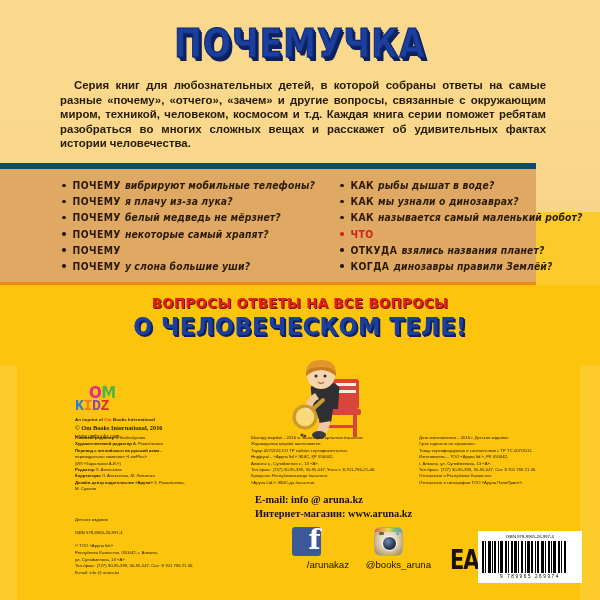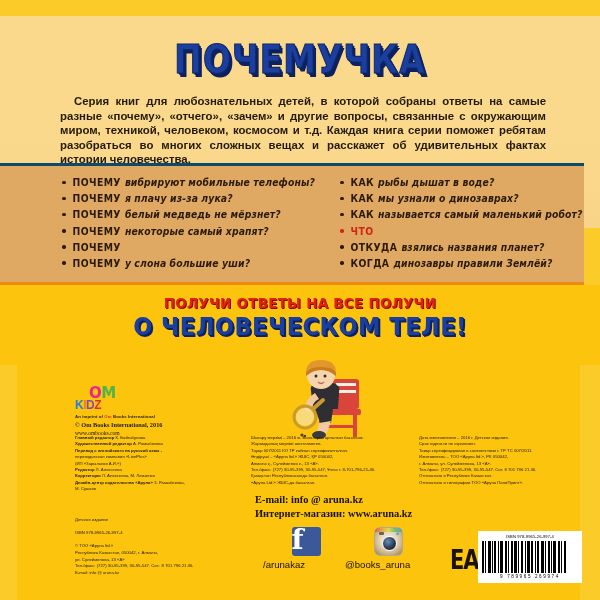--- a/index.html
+++ b/index.html
@@ -11,21 +11,21 @@
   }
   .cover {
     position:relative;
     width:600px; height:600px;
     background:#fbcb2a;
     overflow:hidden;
   }
 
   
   .zone-top {
-    position:absolute; left:0; top:16px; width:600px; height:212px;
+    position:absolute; left:0; top:0; width:600px; height:212px;
     background:linear-gradient(180deg,#fbd98c 0%,#fbd98c 55%,#f8d489 100%);
   }
   .title-wrap {
     position:absolute; left:0; top:24px; width:600px;
     text-align:center;
   }
   .main-title {
     font-family:"DejaVu Sans", sans-serif;
     font-weight:bold;
     font-size:33px;
@@ -45,23 +45,23 @@
     font-size:11.4px;
     line-height:14.6px;
     font-weight:bold;
     color:#241a08;
     text-align:justify;
     text-indent:14px;
   }
 
   
   .zone-questions {
-    position:absolute; left:0; top:163px; width:584px; height:122px;
+    position:absolute; left:0; top:163px; width:536px; height:122px;
     background:#e0a963;
-    border-top:3px solid #0c4a6e;
+    border-top:6px solid #0c4a6e;
     border-bottom:3px solid #ec8a12;
     box-sizing:border-box;
     text-align:center;
   }
   .q-cols {
     position:absolute; left:0; top:0; width:600px; height:100%;
     display:flex;
   }
   .q-col { flex:1; padding:11px 0 0 0; }
   .q-col.left { padding-left:62px; }
@@ -130,22 +130,22 @@
 
   
   .logo-block { position:absolute; left:58px; top:21px; width:150px; }
   .om-logo { line-height:1; }
   .om-row1 {
     font-family:"DejaVu Sans", sans-serif;
     font-weight:bold; font-size:15px; letter-spacing:-0.5px;
     margin-left:14px;
   }
   .om-row2 {
-    font-family:Liberation Sans, sans-serif;
-    font-weight:bold; font-size:12px; letter-spacing:-0.5px;
+    font-family:Liberation Mono, monospace;
+    font-weight:bold; font-size:15px; letter-spacing:-0.5px;
     margin-top:-2px;
   }
   .om-row1 span, .om-row2 span { display:inline-block; }
   .c-pink   { color:#e8268f; }
   .c-green  { color:#4fb449; }
   .c-blue   { color:#2a7fd4; }
   .c-orange { color:#f07d1a; }
   .c-purple { color:#8e49a8; }
   .c-red    { color:#e02f23; }
   .imprint-line {
@@ -194,21 +194,21 @@
     font-family:"Liberation Serif", serif;
     font-weight:bold;
     font-size:10.4px;
     line-height:13.5px;
     color:#1a1206;
   }
   .contact p { margin:0; }
 
   
   .social { position:absolute; left:246px; top:162px; width:230px; height:60px; }
-  .soc-item { position:absolute; text-align:left; width:86px; }
+  .soc-item { position:absolute; text-align:right; width:86px; }
   .soc-fb { left:0; }
   .soc-ig { left:82px; }
   .fb-icon {
     width:29px; height:29px; margin:0 auto;
     background:#3b5998; border-radius:3px;
     position:relative;
   }
   .fb-icon:after {
     content:"f";
     position:absolute; left:0; right:0; top:-3px;
@@ -356,21 +356,21 @@
         <div class="q-item">
           <span class="bullet"></span>
           <span class="q-kw">КОГДА</span>
           <span class="q-rest">динозавры правили Землёй?</span>
         </div>
       </div>
     </div>
   </div>
 
   <div class="zone-mid">
-    <div class="headline-small">ПОЛУЧИ ОТВЕТЫ НА ВСЕ ПОЛУЧИ</div>
+    <div class="headline-small">ВОПРОСЫ ОТВЕТЫ НА ВСЕ ВОПРОСЫ</div>
     <div class="headline-big">О ЧЕЛОВЕЧЕСКОМ  ТЕЛЕ!</div>
   </div>
 
   <div class="zone-bottom">
 
     <div class="logo-block">
       <div class="om-logo">
         <div class="om-row1">
           <span class="c-pink">O</span><span class="c-green">M</span>
         </div>

